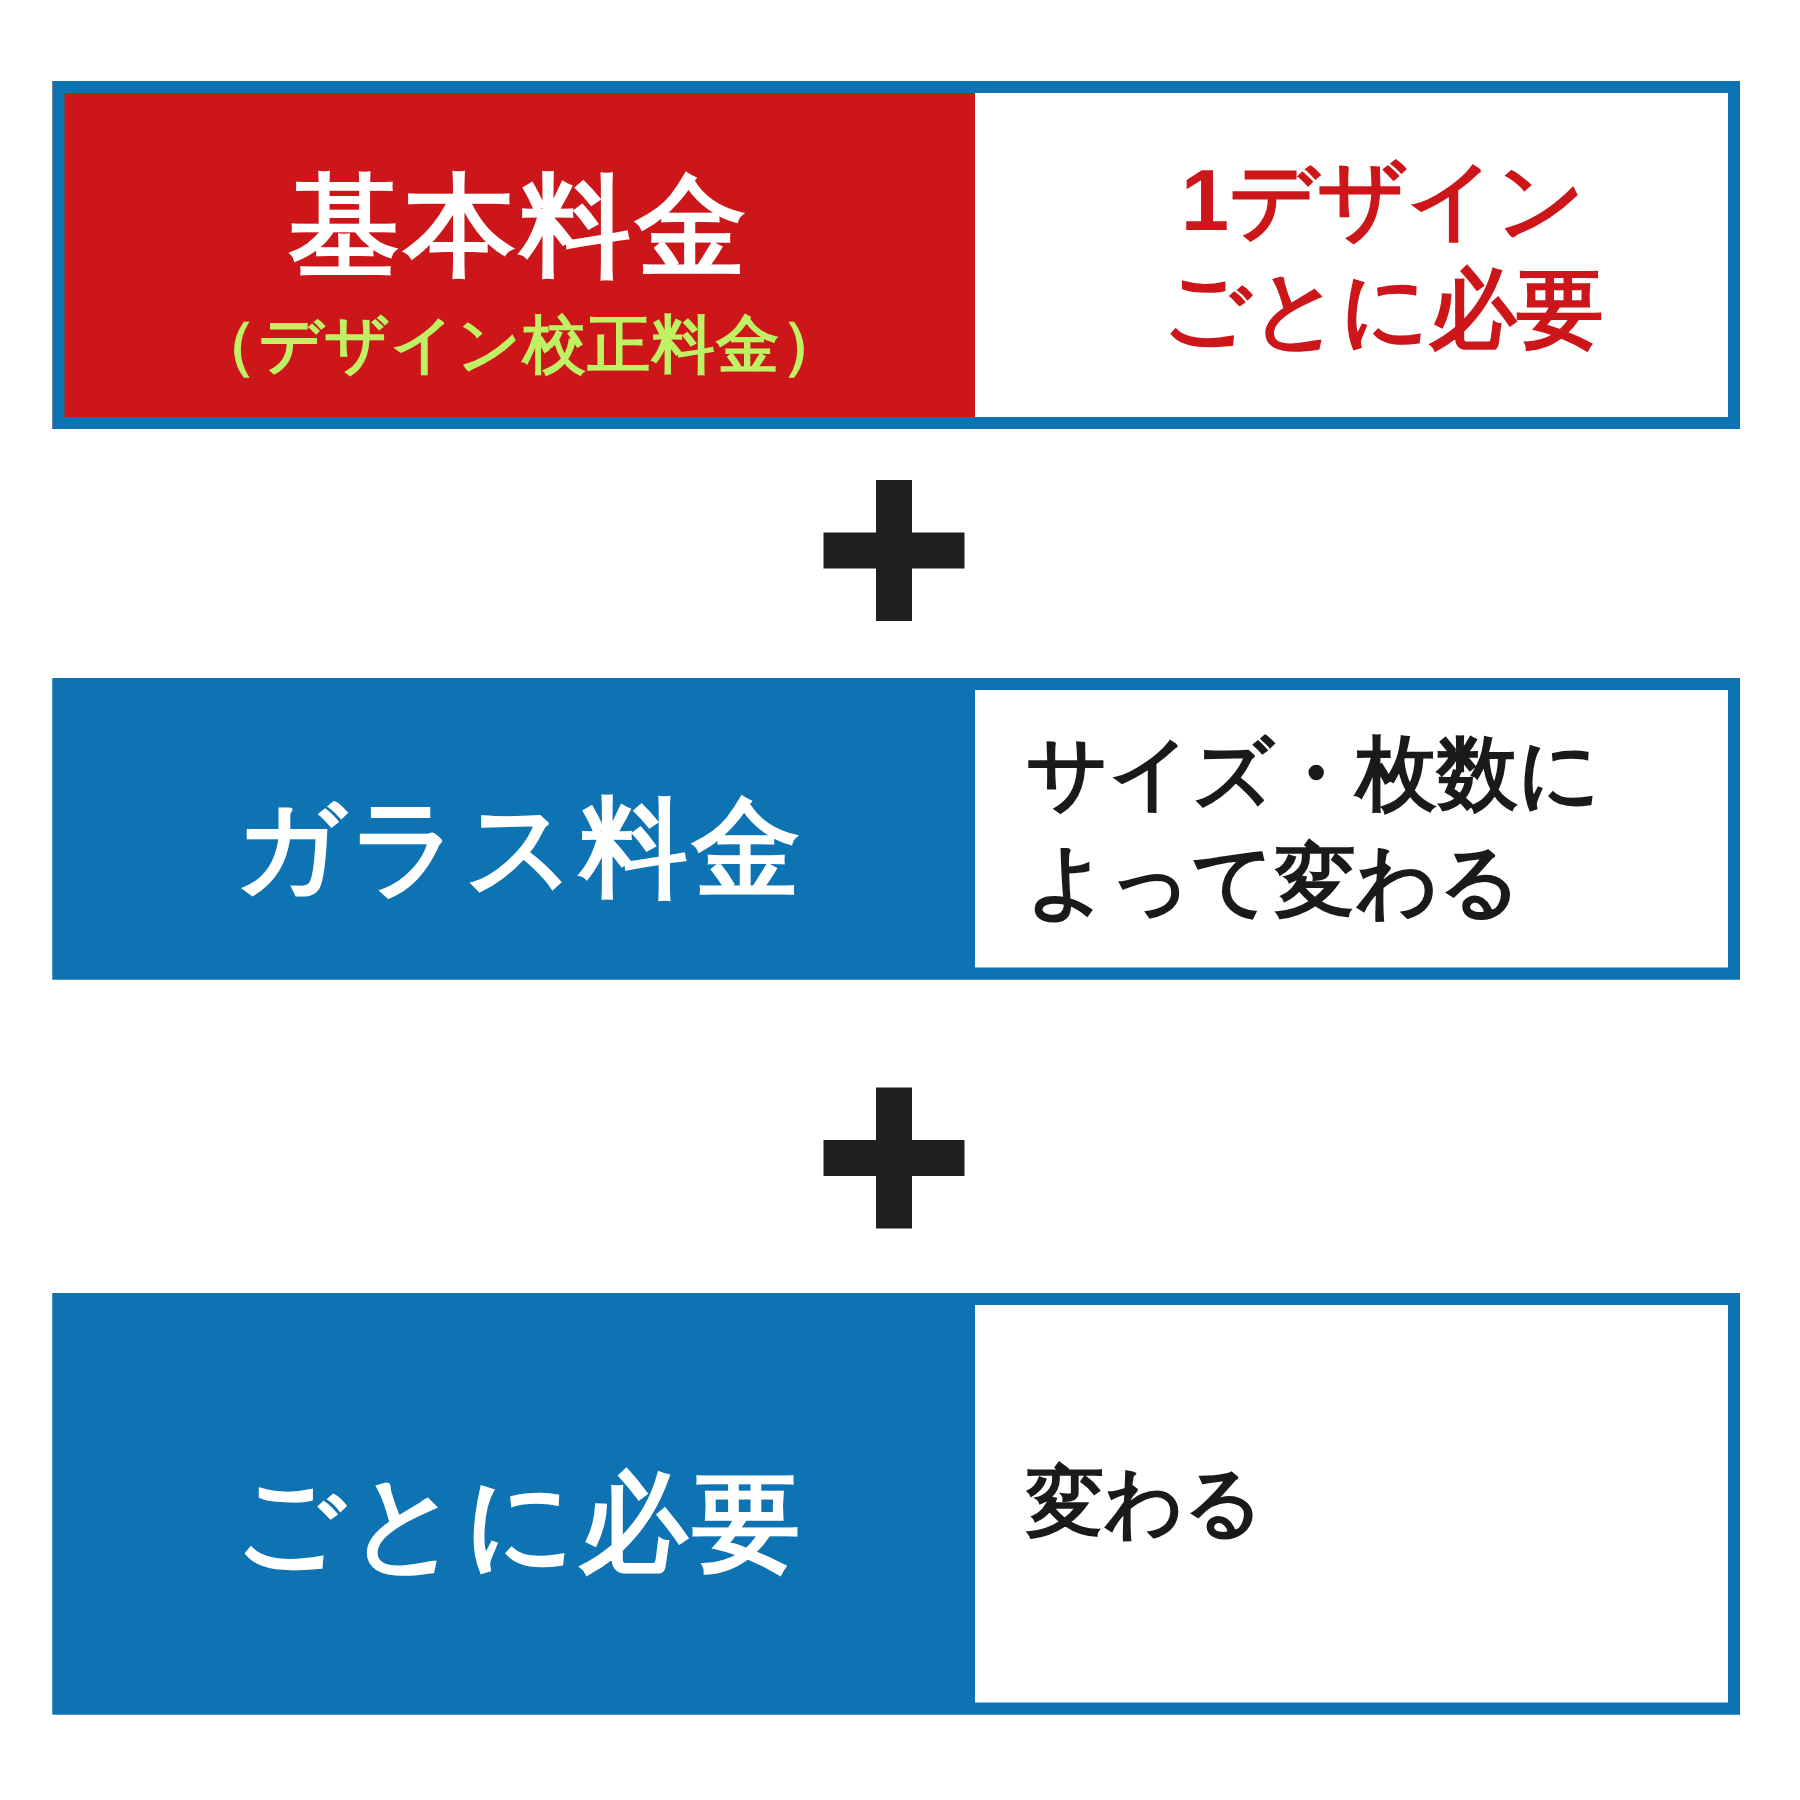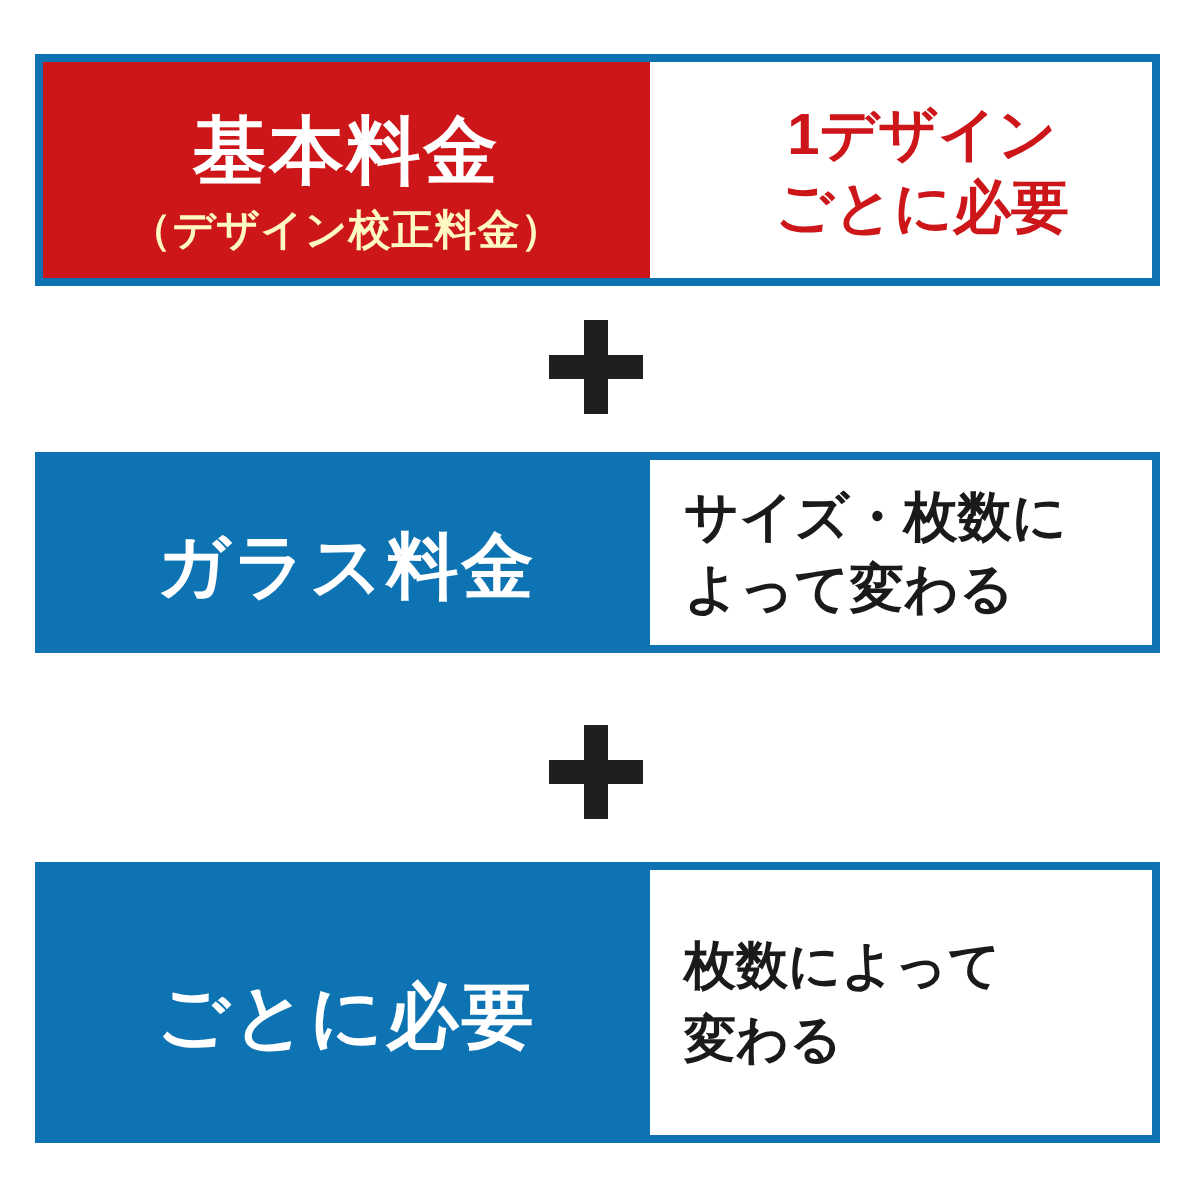--- a/index.html
+++ b/index.html
@@ -41,21 +41,21 @@
   .row-title {
     color: #ffffff;
     font-weight: 700;
     font-size: 72px;
     letter-spacing: 3px;
     line-height: 1.1;
     white-space: nowrap;
   }
   .row-basic .row-title { font-size: 74px; }
   .row-subtitle {
-    color: #fef9c3;
+    color: #bef264;
     font-weight: 700;
     font-size: 42px;
     letter-spacing: 1px;
     margin-top: 10px;
     white-space: nowrap;
   }
   .row-right {
     flex: 0 0 auto;
     background: var(--white_panel, #ffffff);
     display: flex;
@@ -142,18 +142,17 @@
   <div class="plus plus-2" role="img" aria-label="+">
     <div class="plus-bar-h"></div>
     <div class="plus-bar-v"></div>
   </div>
 
   <div class="row row-print">
     <div class="row-left">
       <div class="row-title">ごとに必要</div>
     </div>
     <div class="row-right">
-      <div class="panel-line">枚数によって</div>
       <div class="panel-line">変わる</div>
     </div>
   </div>
 
 </div>
 
 </body></html>

